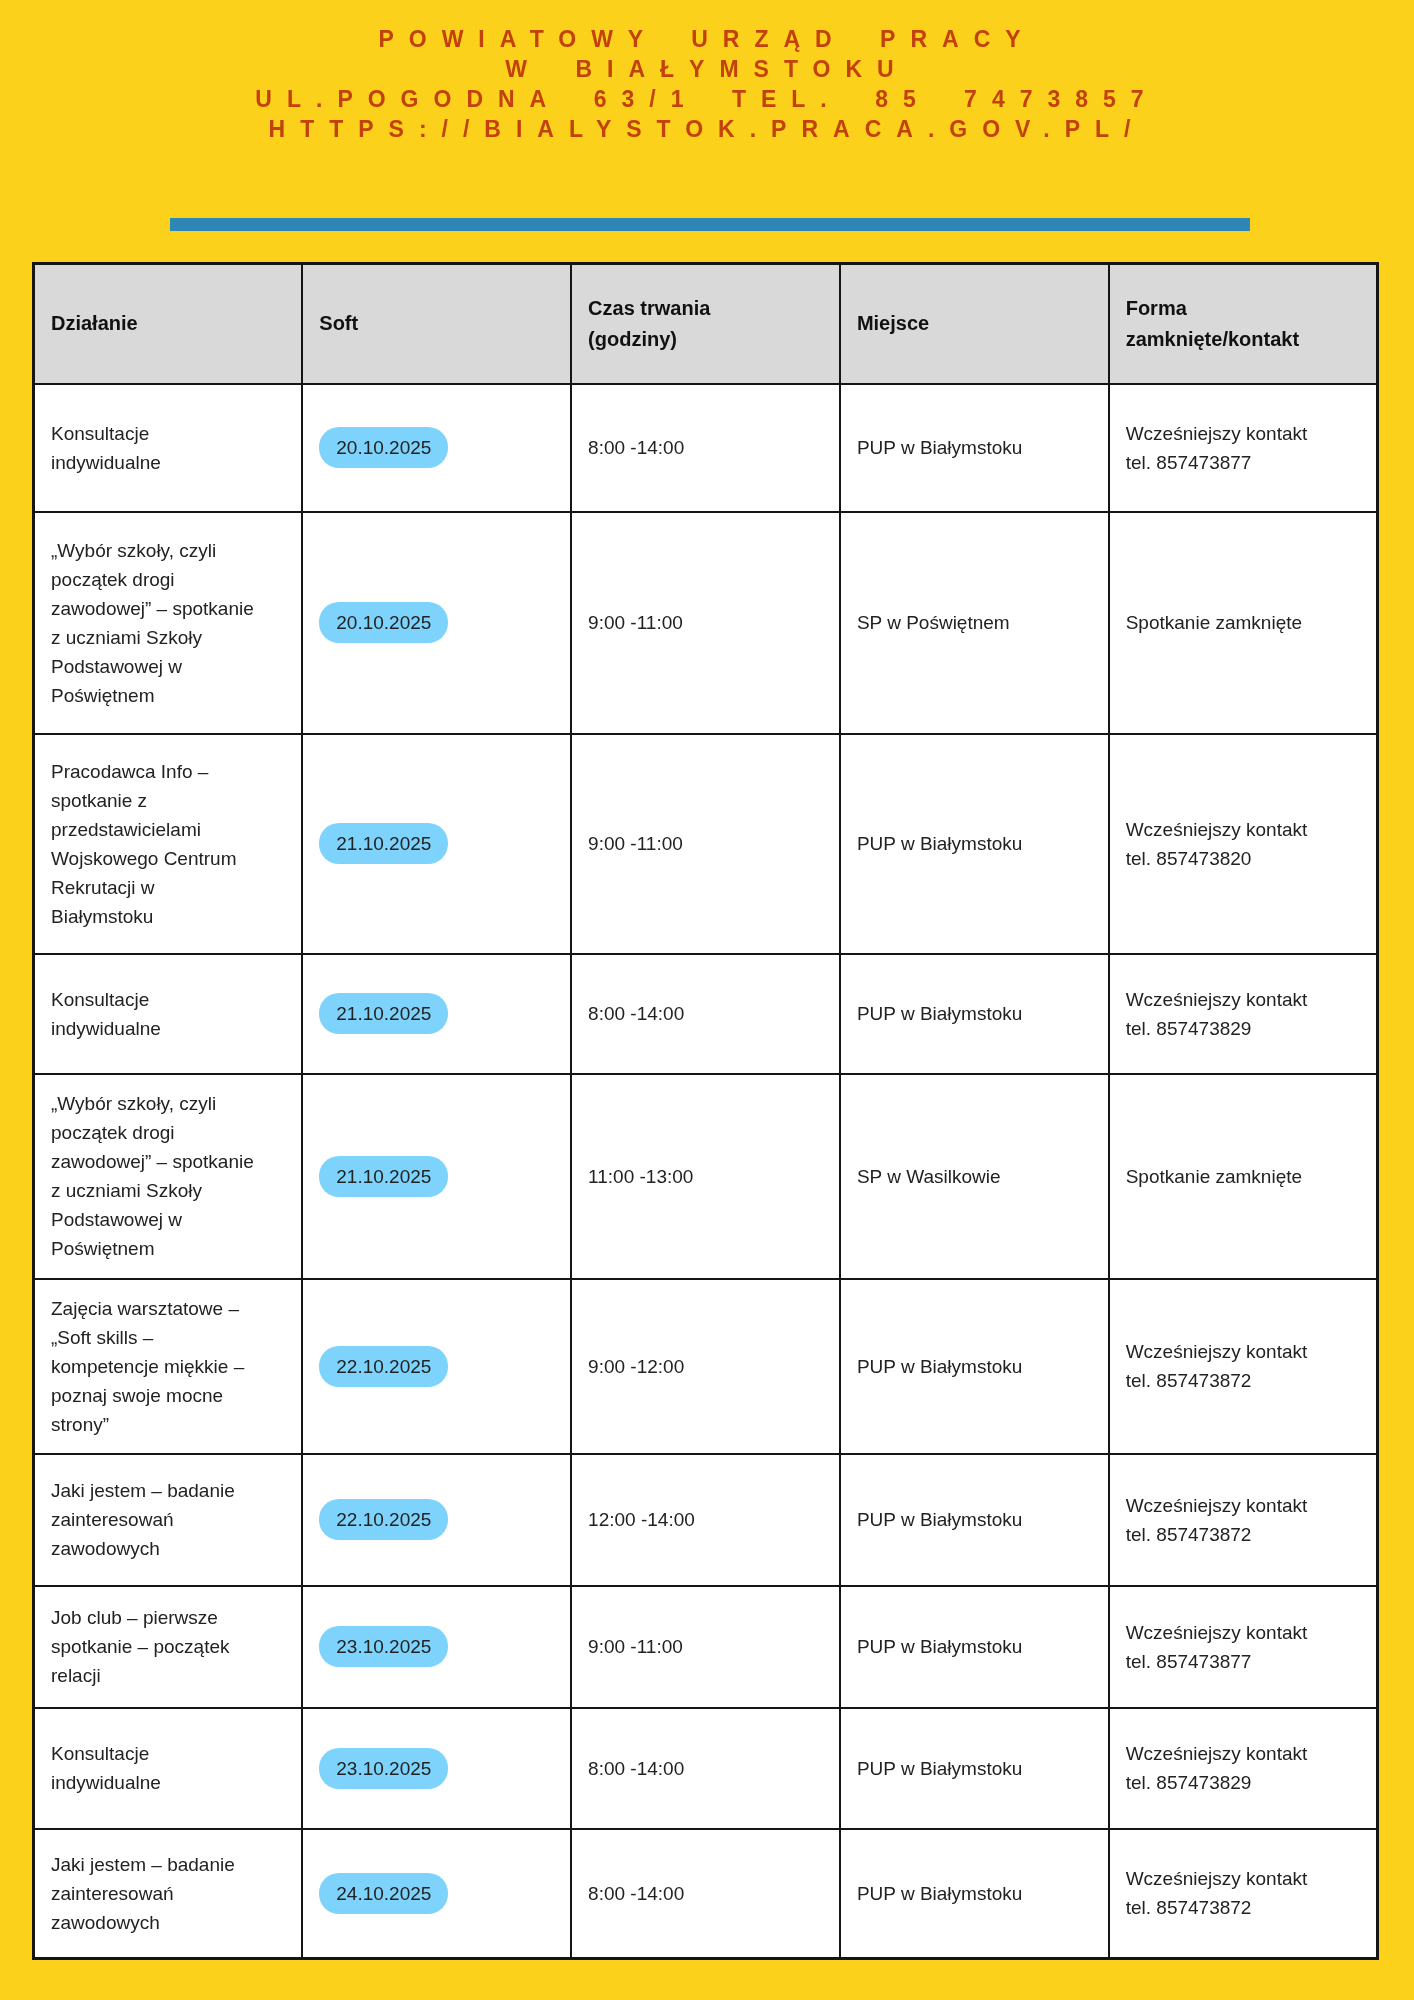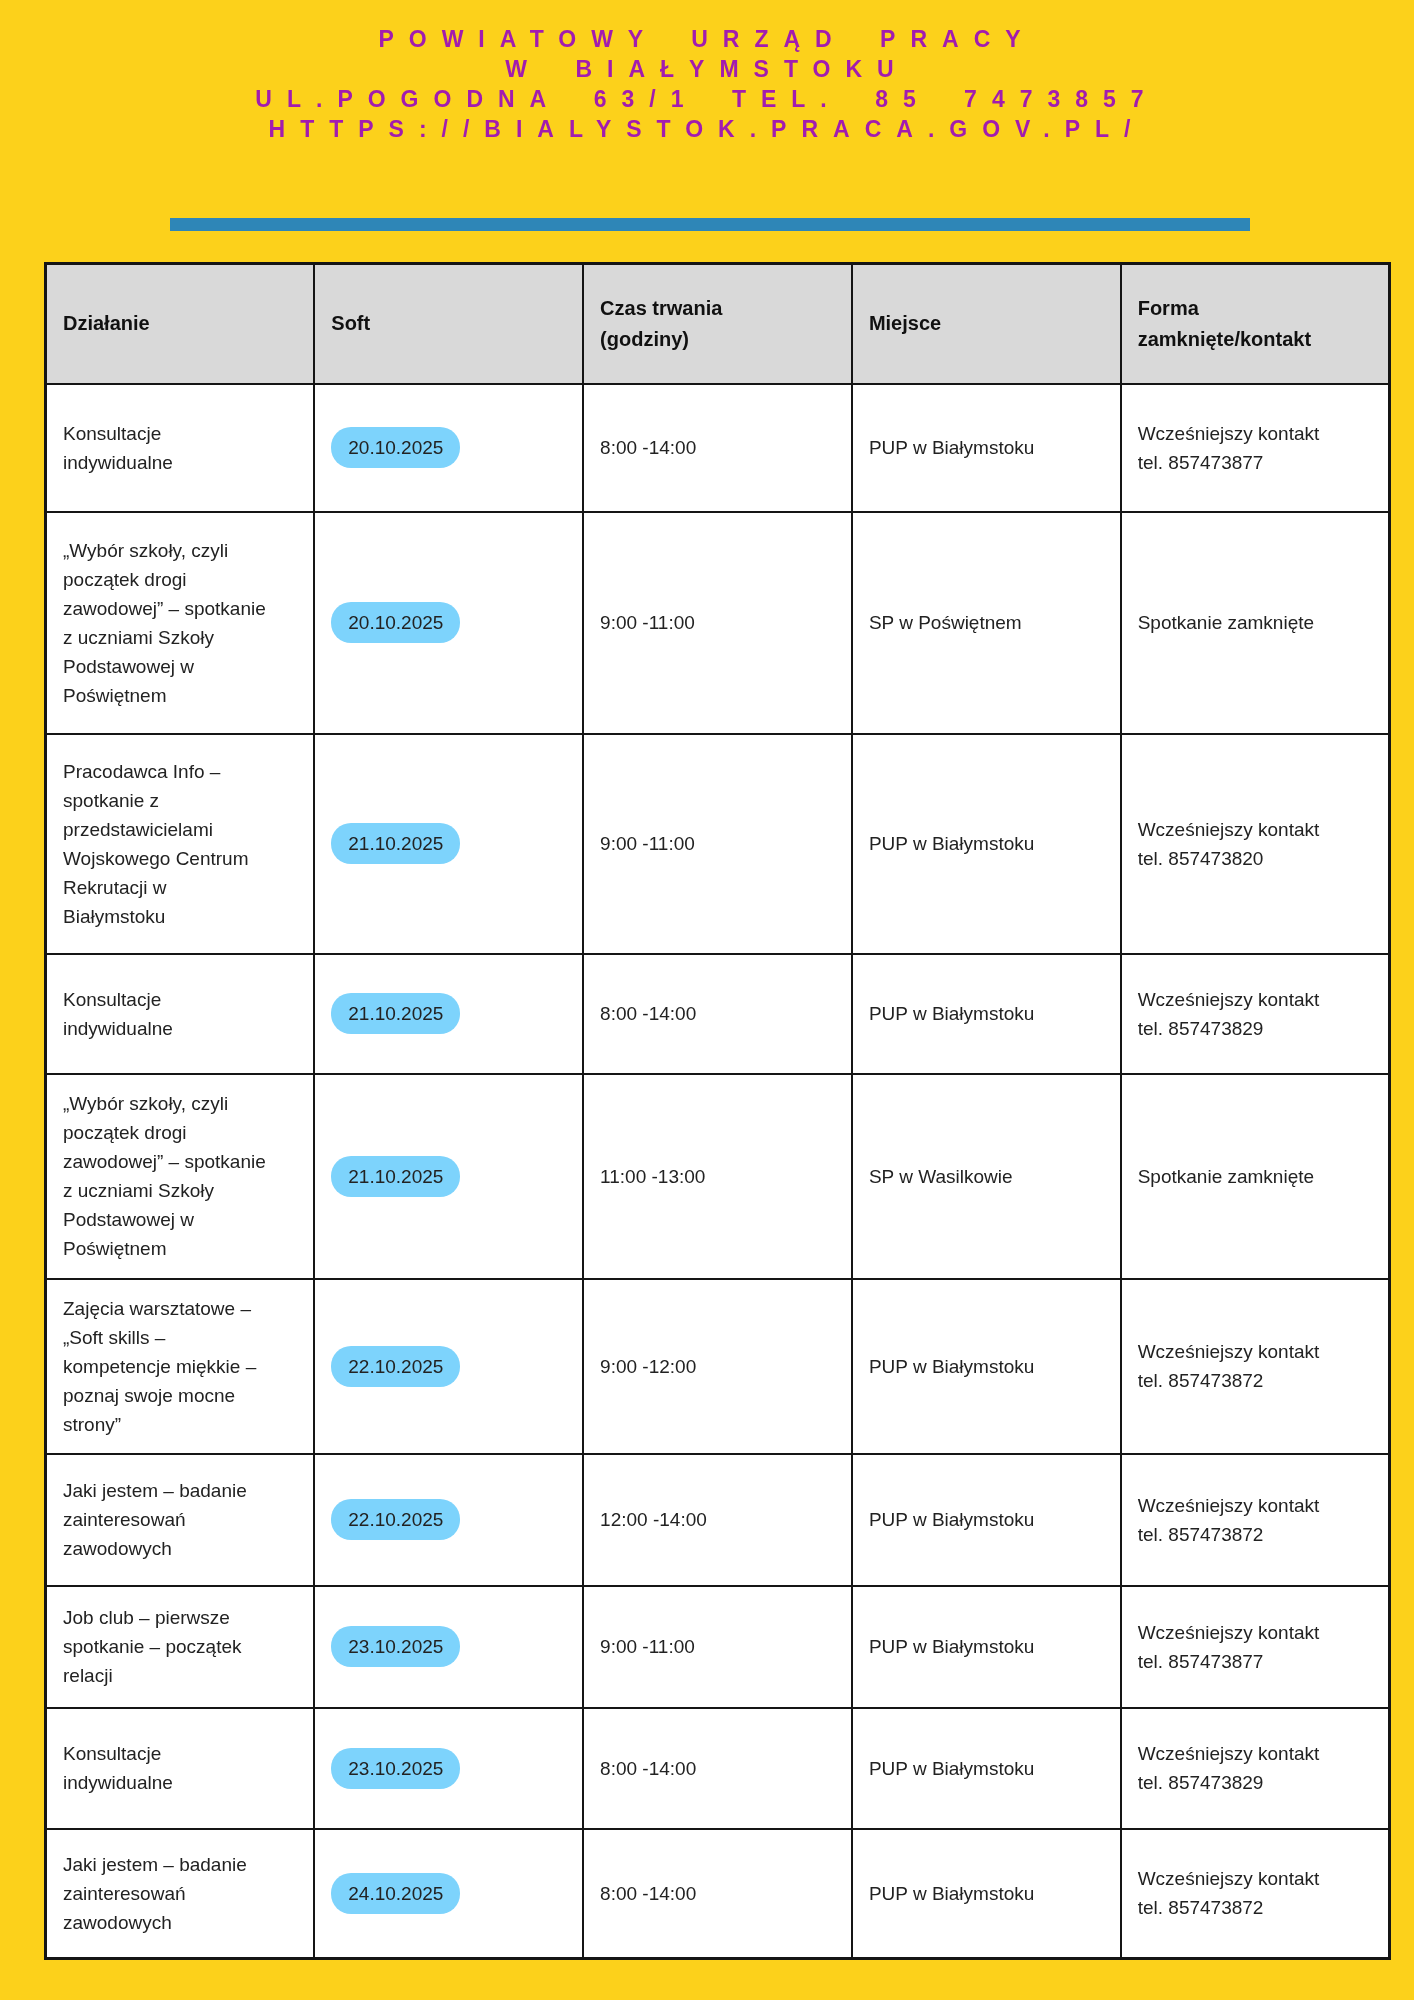--- a/index.html
+++ b/index.html
@@ -14,21 +14,21 @@
     font-family: "Liberation Sans", sans-serif;
     overflow: hidden;
   }
   
   .org-header {
     position: absolute;
     top: 24px;
     left: 0;
     width: 1414px;
     text-align: center;
-    color: #a21caf;
+    color: #c2410c;
   }
   .org-line {
     font-size: 23px;
     font-weight: bold;
     letter-spacing: 15px;
     word-spacing: 12px;
     line-height: 30px;
     white-space: nowrap;
   }
   
@@ -46,21 +46,20 @@
     left: 32px;
     top: 262px;
     width: 1347px;
   }
   table.schedule {
     width: 100%;
     table-layout: fixed;
     border-collapse: collapse;
     background: #ffffff;
     border: 3px solid #151515;
-    margin-left: 12px;
   }
   table.schedule th,
   table.schedule td {
     border: 2.5px solid #151515;
     vertical-align: middle;
     text-align: left;
     padding: 14px 16px;
     white-space: pre-line;
     overflow: hidden;
   }

